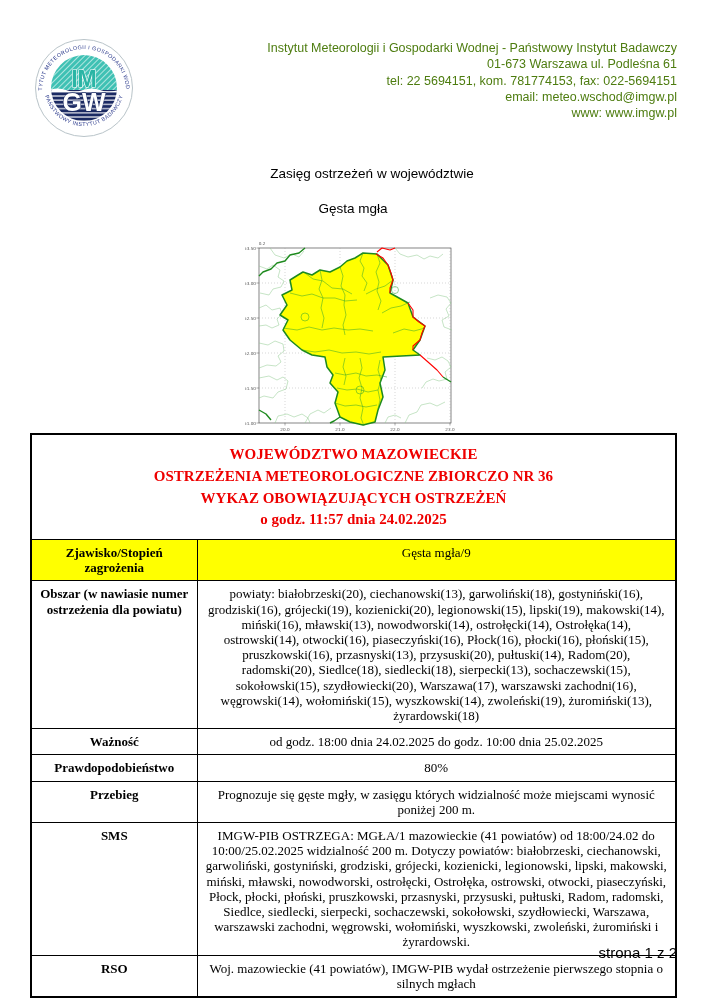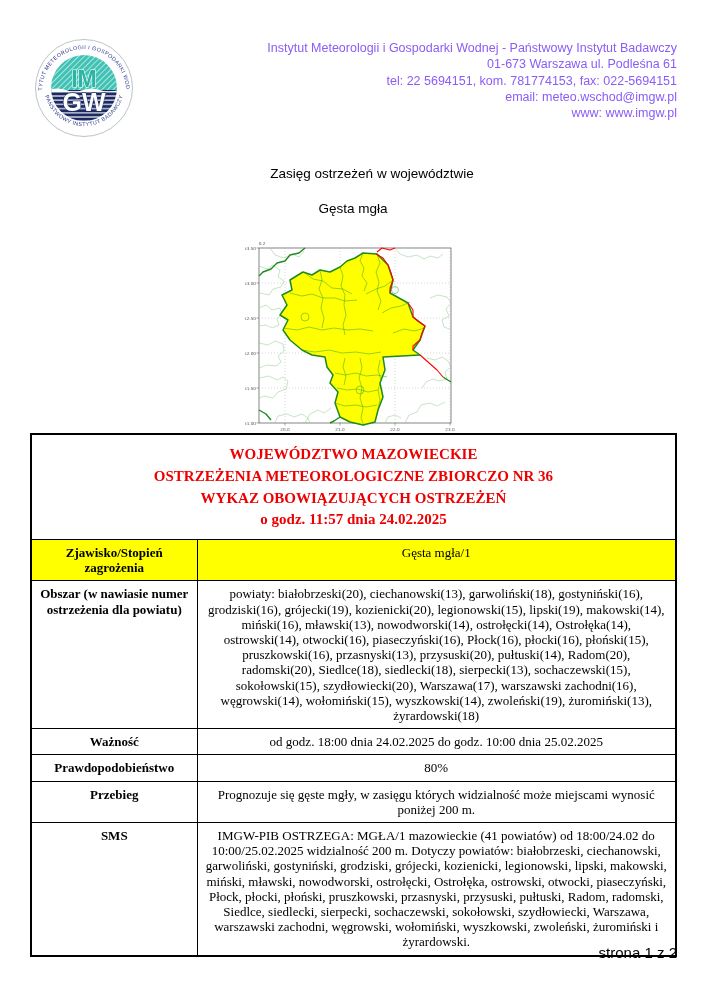--- a/index.html
+++ b/index.html
@@ -4,21 +4,21 @@
 <style>
   * { margin:0; padding:0; box-sizing:border-box; }
   body { background:#fff; }
   .page { position:relative; width:706px; height:1000px; background:#fff; overflow:hidden;
           font-family:"Liberation Serif", serif; color:#000; }
 
   
   .logo { position:absolute; left:34px; top:38px; width:100px; height:100px; }
   .header-text { position:absolute; right:29px; top:40px; width:480px; text-align:right;
                  font-family:"Liberation Sans", sans-serif; font-size:12.5px; line-height:1.3;
-                 color:#8b5cf6; }
+                 color:#4d7c0f; }
   .header-text .bold { font-weight:bold; }
 
   
   .intro-scope { position:absolute; left:0; top:166px; width:744px; text-align:center;
                  font-family:"Liberation Sans", sans-serif; font-size:13.5px; }
   .intro-phenom { position:absolute; left:0; top:201px; width:706px; text-align:center;
                   font-family:"Liberation Sans", sans-serif; font-size:13.5px; }
   .intro-date { position:absolute; left:0; top:218px; width:706px; text-align:center;
                 font-family:"Liberation Sans", sans-serif; font-size:13.5px; }
 
@@ -193,21 +193,21 @@
       <tr>
         <td class="title-cell" colspan="2">
           <div class="title-line">WOJEWÓDZTWO MAZOWIECKIE</div>
           <div class="title-line">OSTRZEŻENIA METEOROLOGICZNE  ZBIORCZO  NR 36</div>
           <div class="title-line">WYKAZ  OBOWIĄZUJĄCYCH OSTRZEŻEŃ</div>
           <div class="title-line">o godz. 11:57 dnia 24.02.2025</div>
         </td>
       </tr>
       <tr class="hl-row">
         <th>Zjawisko/Stopień zagrożenia</th>
-        <td>Gęsta mgła/1</td>
+        <td>Gęsta mgła/9</td>
       </tr>
     </tbody>
     <tbody>
 
         <tr>
           <th>Obszar (w nawiasie numer ostrzeżenia dla powiatu)</th>
           <td>powiaty: białobrzeski(20), ciechanowski(13), garwoliński(18), gostyniński(16), grodziski(16), grójecki(19), kozienicki(20), legionowski(15), lipski(19), makowski(14), miński(16), mławski(13), nowodworski(14), ostrołęcki(14), Ostrołęka(14), ostrowski(14), otwocki(16), piaseczyński(16), Płock(16), płocki(16), płoński(15), pruszkowski(16), przasnyski(13), przysuski(20), pułtuski(14), Radom(20), radomski(20), Siedlce(18), siedlecki(18), sierpecki(13), sochaczewski(15), sokołowski(15), szydłowiecki(20), Warszawa(17), warszawski zachodni(16), węgrowski(14), wołomiński(15), wyszkowski(14), zwoleński(19), żuromiński(13), żyrardowski(18)</td>
         </tr>
 
         <tr>
@@ -223,18 +223,22 @@
         <tr>
           <th>Przebieg</th>
           <td>Prognozuje się gęste mgły, w zasięgu których widzialność   może miejscami wynosić  poniżej 200 m.</td>
         </tr>
 
         <tr>
           <th>SMS</th>
           <td>IMGW-PIB OSTRZEGA: MGŁA/1 mazowieckie (41 powiatów) od 18:00/24.02 do 10:00/25.02.2025 widzialność   200 m. Dotyczy powiatów: białobrzeski, ciechanowski, garwoliński, gostyniński, grodziski, grójecki, kozienicki, legionowski, lipski, makowski, miński, mławski, nowodworski, ostrołęcki, Ostrołęka, ostrowski, otwocki, piaseczyński, Płock, płocki, płoński, pruszkowski, przasnyski, przysuski, pułtuski, Radom, radomski, Siedlce, siedlecki, sierpecki, sochaczewski, sokołowski, szydłowiecki, Warszawa, warszawski zachodni, węgrowski, wołomiński, wyszkowski, zwoleński, żuromiński i żyrardowski.</td>
         </tr>
 
+        <tr>
+          <th>RSO</th>
+          <td>Woj. mazowieckie (41 powiatów), IMGW-PIB wydał ostrzeżenie pierwszego stopnia o silnych mgłach</td>
+        </tr>
       </tbody>
   </table>
 
   <div class="footer">strona 1 z 2</div>
 
 </div>
 
 </body></html>

